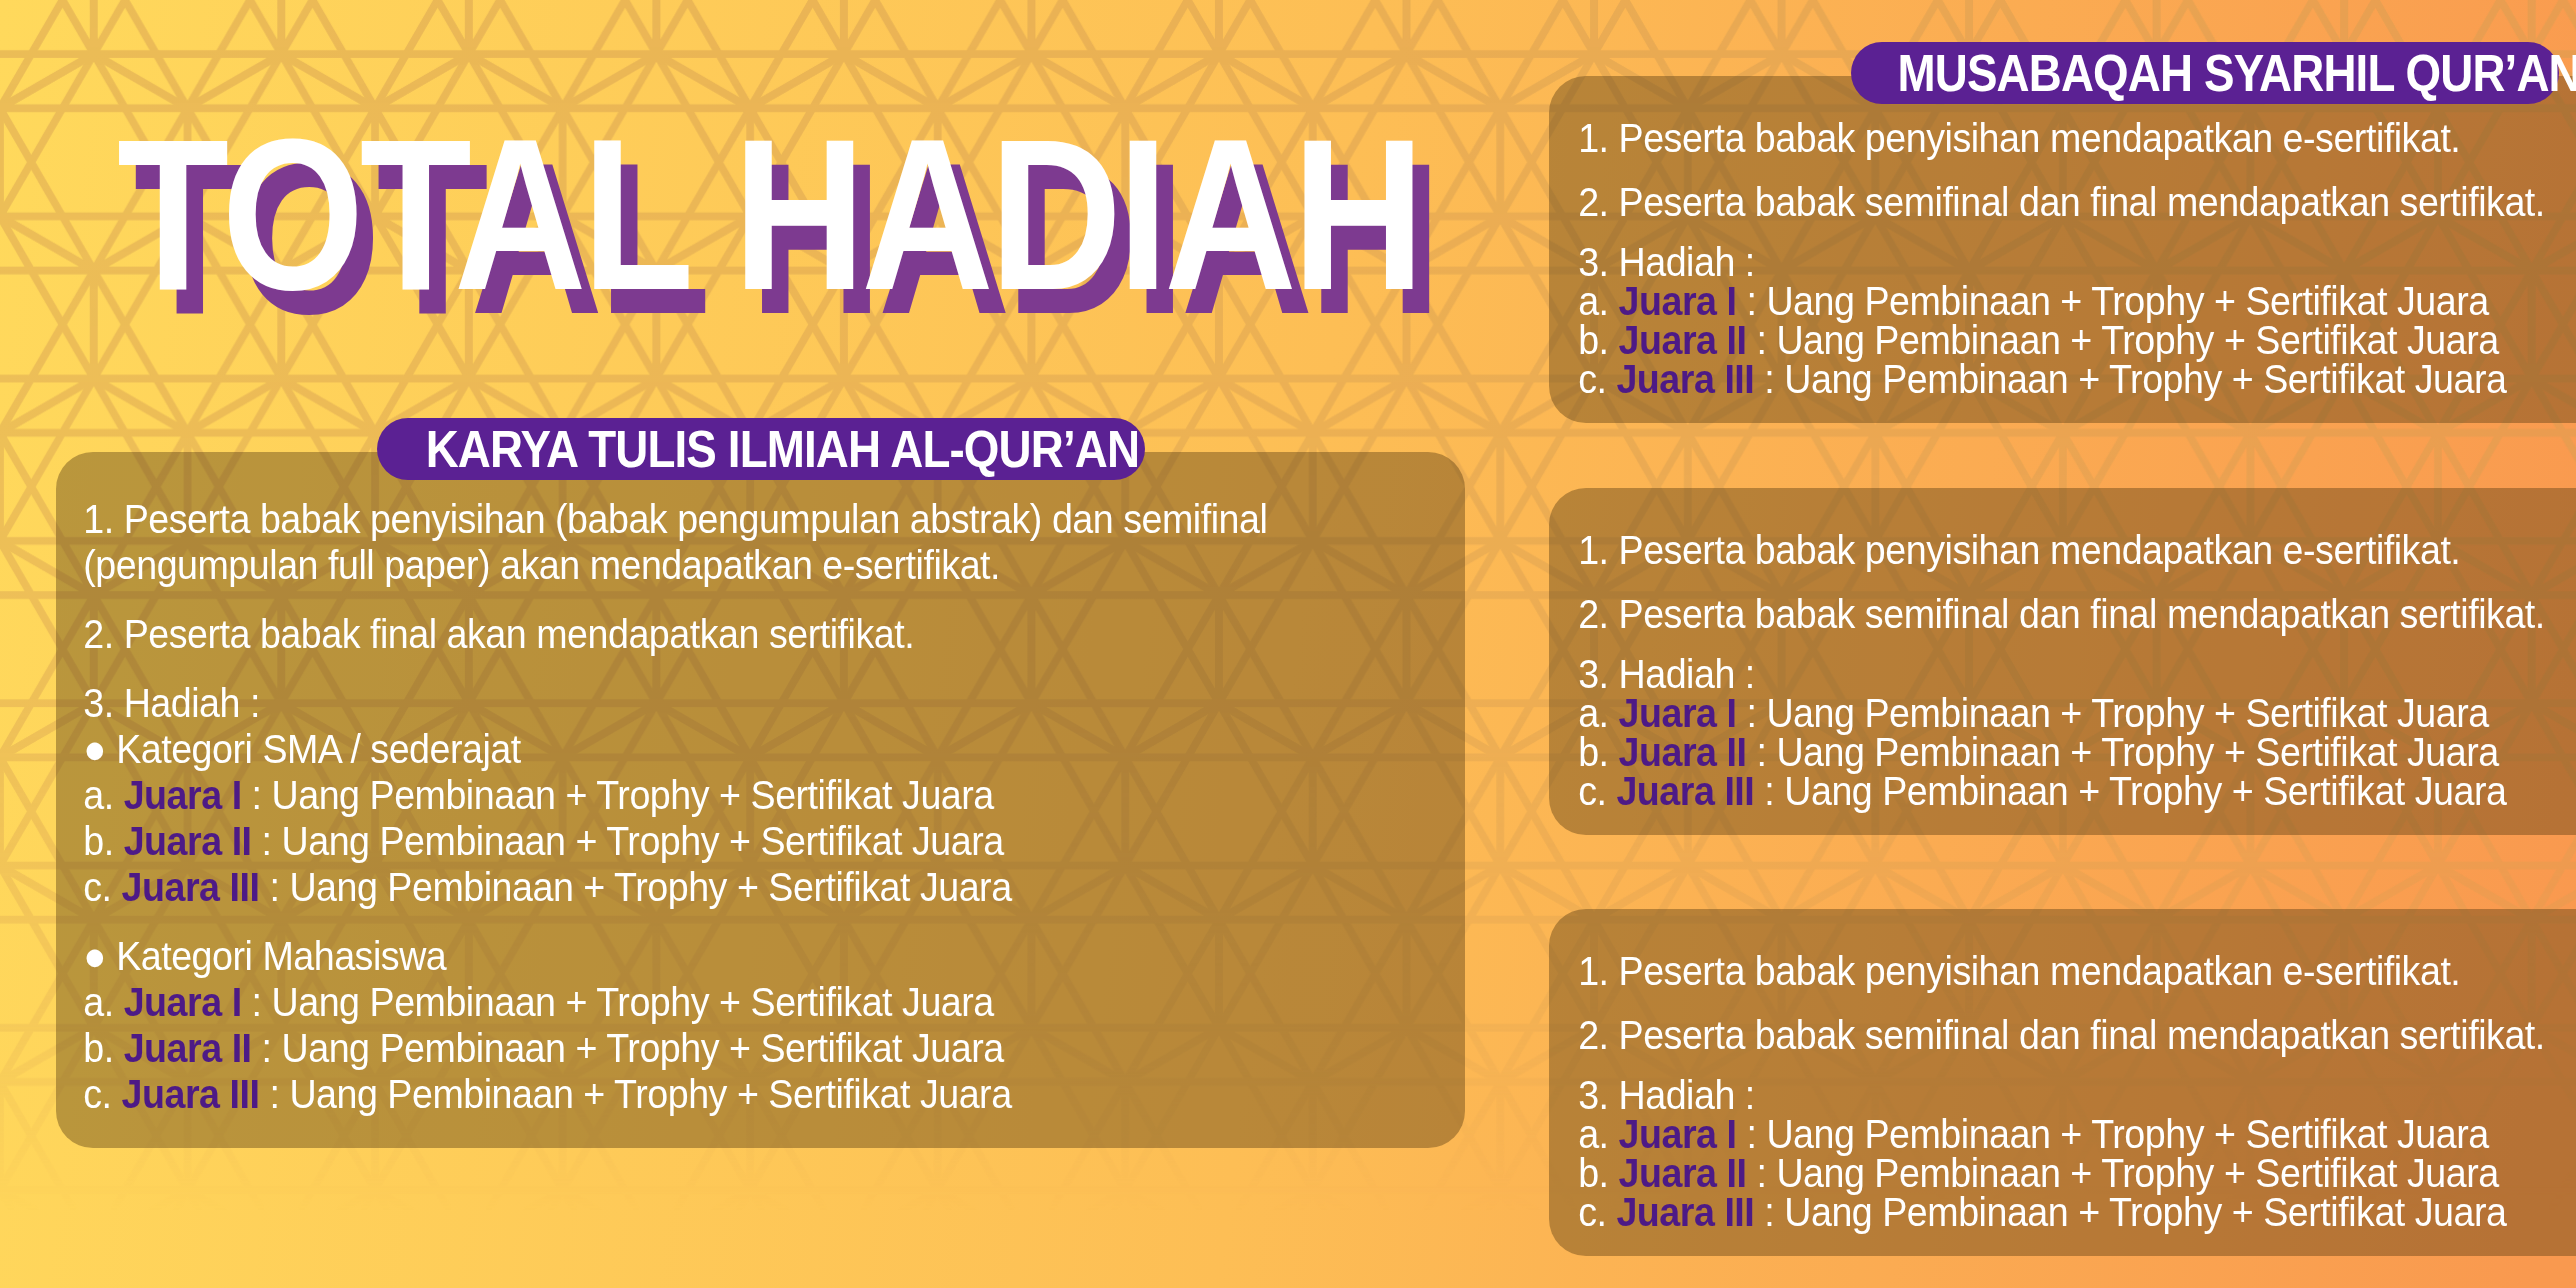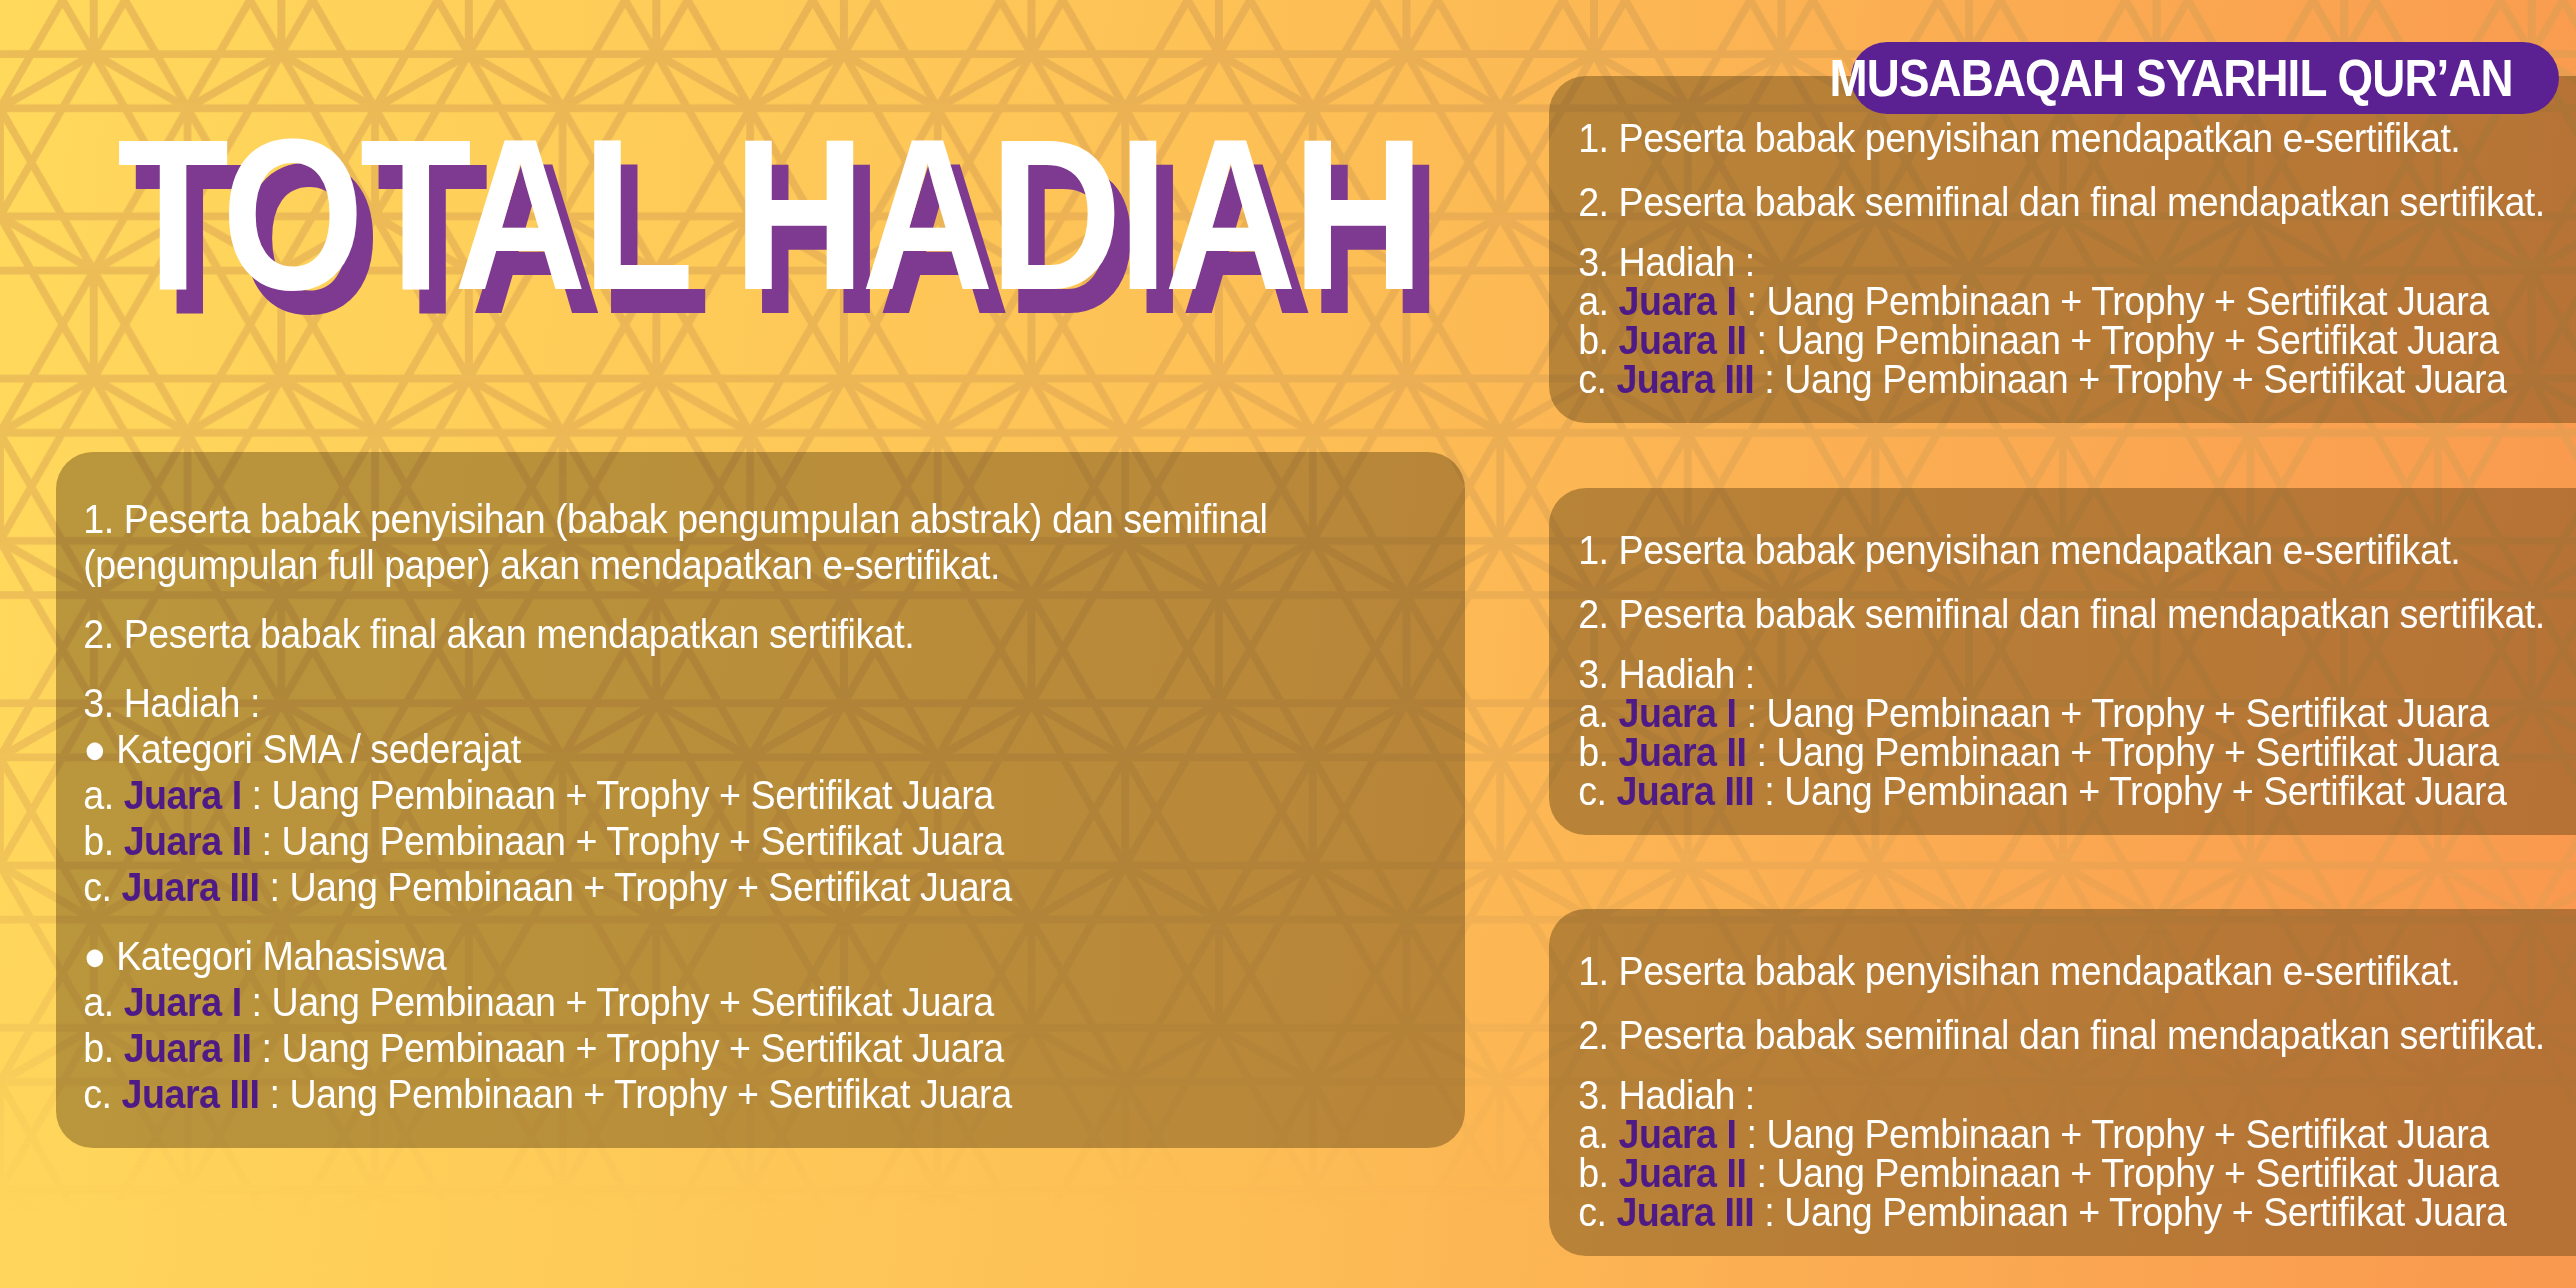--- a/index.html
+++ b/index.html
@@ -51,26 +51,26 @@
   .card--karya-tulis-ilmiah { left: 56px;  top: 452px;  width: 1409px; }
   .card--musabaqah-syarhil-quran { left: 1549px; top: 76px;  width: 1312px; }
   .card--poster-ilmiah      { left: 1549px; top: 488px;  width: 1312px; }
   .card--cerdas-cermat-islam{ left: 1549px; top: 909px; width: 1312px; }
 
   .pill {
     position: absolute;
     top: -34px;
     left: 50%;
     transform: translateX(-50%);
-    height: 72px;
+    height: 62px;
     background: var(--accent-purple);
     border-radius: 36px;
     display: flex;
     align-items: center;
-    justify-content: flex-end;
+    justify-content: flex-start;
     white-space: nowrap;
   }
   .card--karya-tulis-ilmiah .pill { width: 768px; }
   .card--musabaqah-syarhil-quran .pill,
   .card--poster-ilmiah .pill,
   .card--cerdas-cermat-islam .pill { width: 708px; }
   .pill-text {
     display: inline-block;
     color: #ffffff;
     font-weight: 700;
@@ -150,20 +150,23 @@
         </pattern>
       </defs>
       <rect width="5625" height="2500" fill="url(#girih)"></rect>
     </svg>
   </div>
 
   <h1 id="title">TOTAL HADIAH</h1>
 
   <div id="cards">
       <section class="card card--karya-tulis-ilmiah">
+        <div class="pill">
+          <span class="pill-text">KARYA TULIS ILMIAH AL-QUR’AN</span>
+        </div>
         <div class="body">
           <div class="block">
             <div class="line"><span class="txt">1. Peserta babak penyisihan (babak pengumpulan abstrak) dan semifinal (pengumpulan full paper) akan mendapatkan e-sertifikat.</span></div>
           </div>
           <div class="block">
             <div class="line"><span class="txt">2. Peserta babak final akan mendapatkan sertifikat.</span></div>
           </div>
           <div class="block">
             <div class="line"><span class="txt">3. Hadiah :</span></div>
             <div class="line"><span class="bullet">● </span><span class="txt">Kategori SMA / sederajat</span></div>

